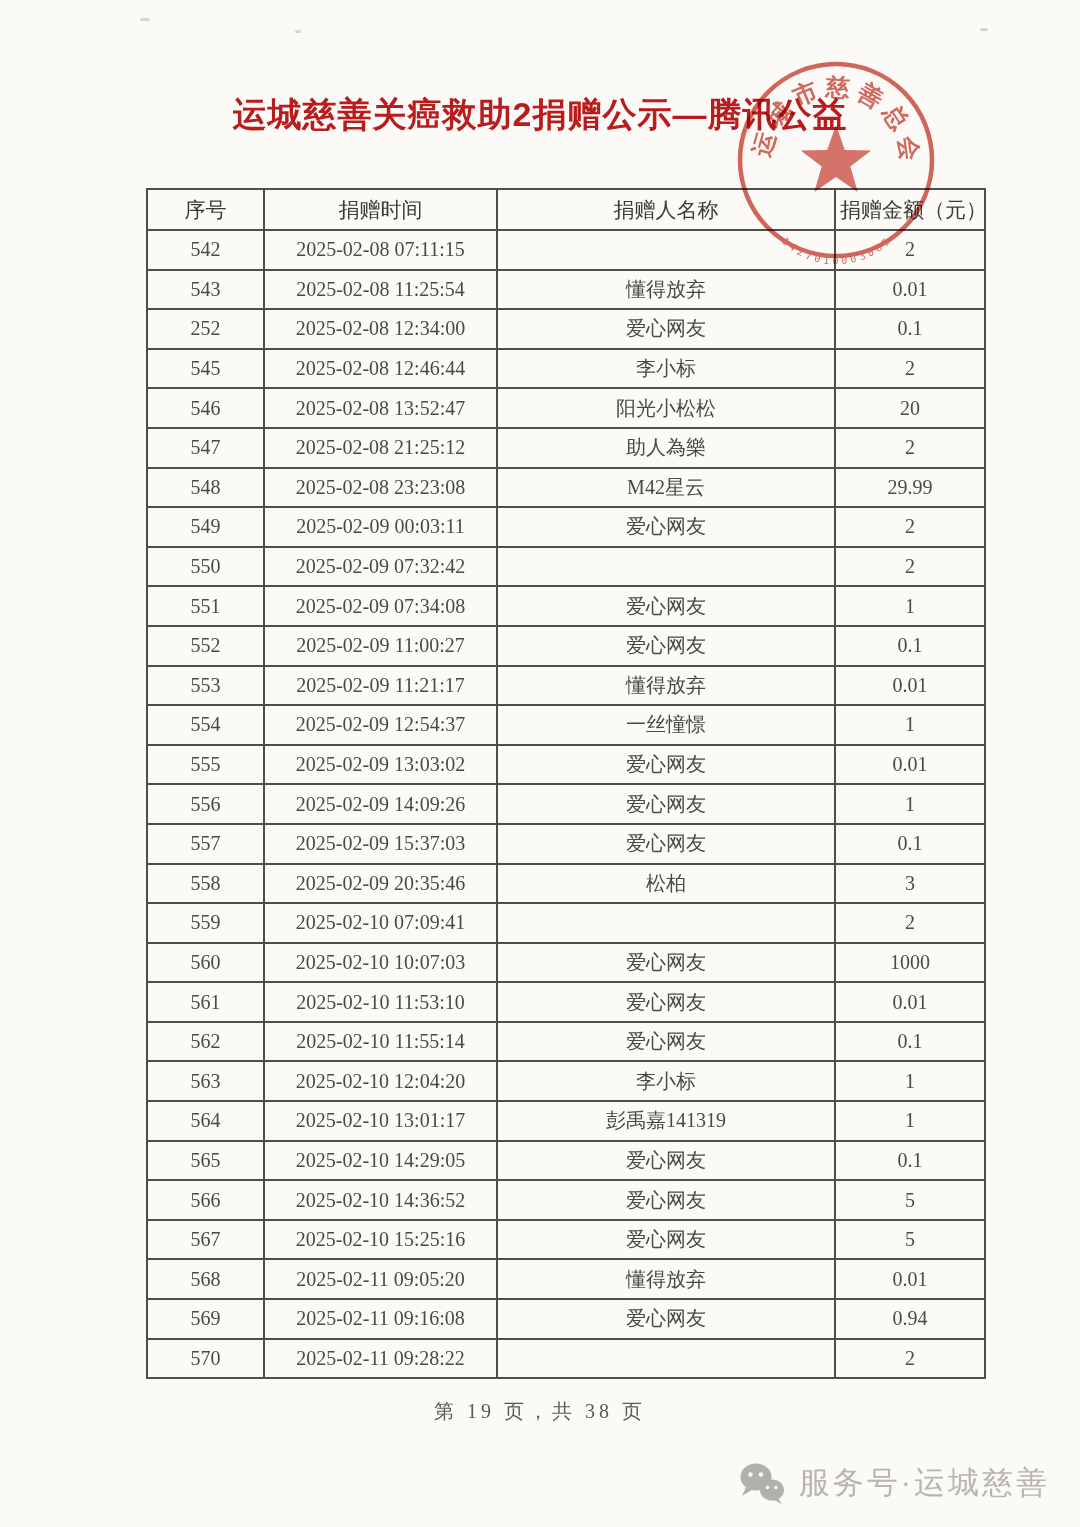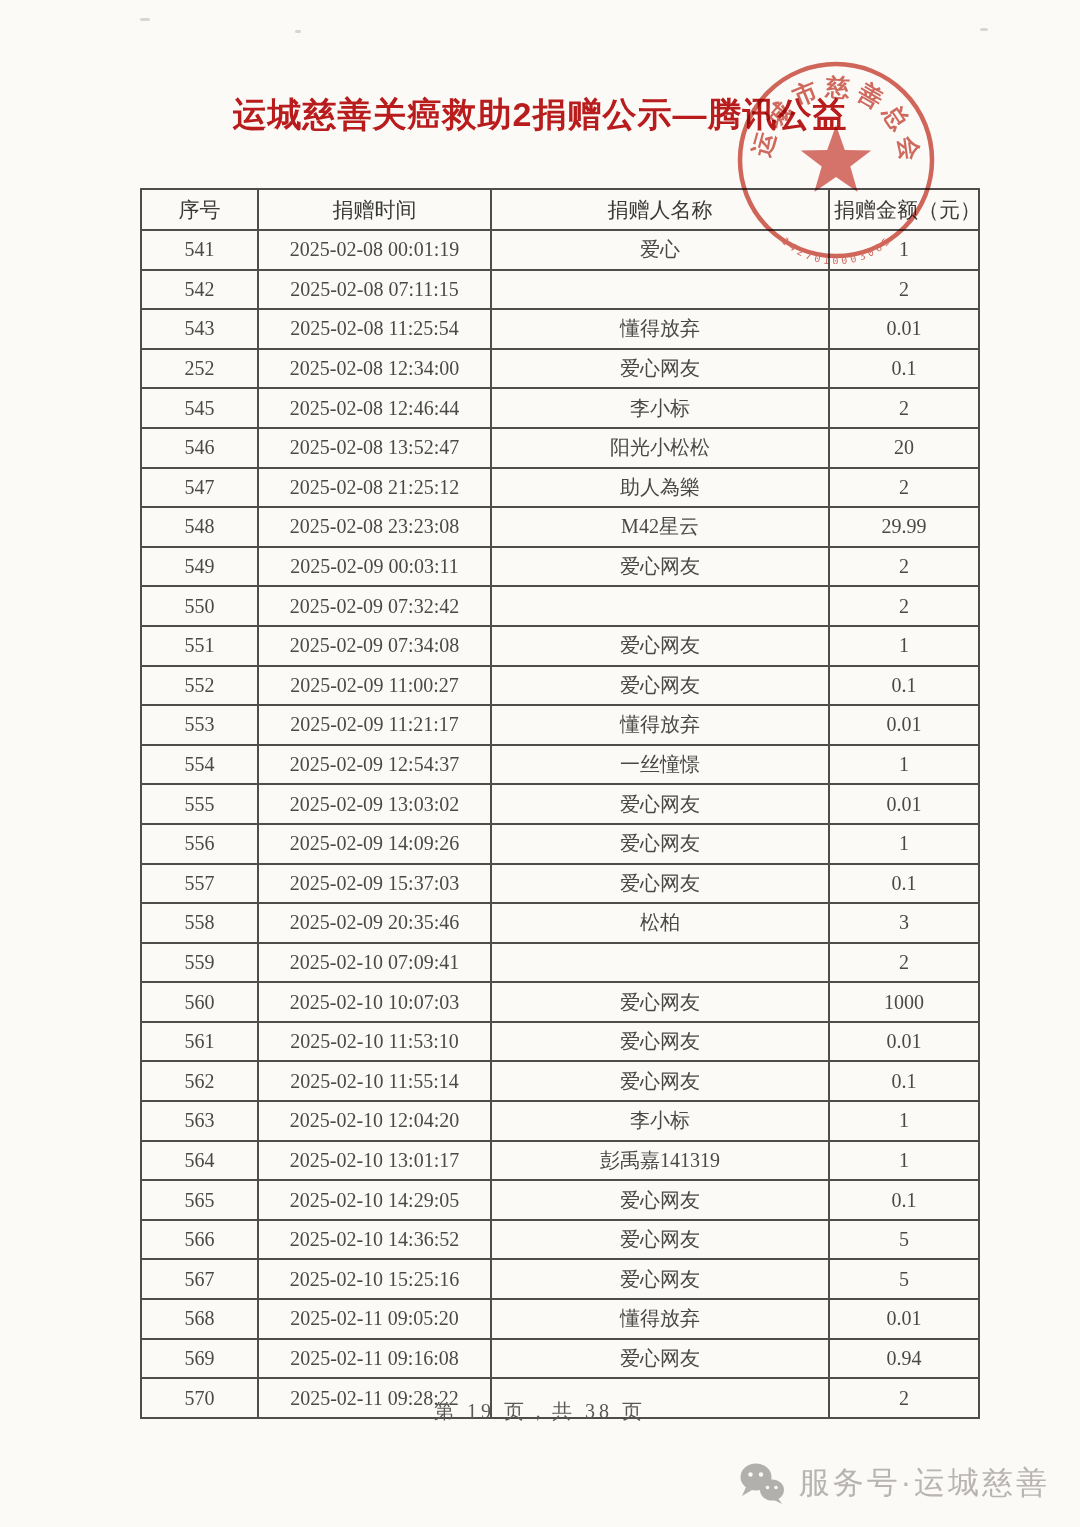--- a/index.html
+++ b/index.html
@@ -21,21 +21,21 @@
     letter-spacing:1px;
   }
   .subtitle{
     position:absolute;left:0;top:140px;width:1080px;
     text-align:center;
     font-family:"Liberation Sans","DejaVu Sans",sans-serif;
     font-weight:bold;font-size:33px;color:#2e2d2b;
     letter-spacing:1px;
   }
   table.donations{
-    position:absolute;left:140px;top:188px;
+    position:absolute;left:146px;top:188px;
     width:838px;
     border-collapse:collapse;
     table-layout:fixed;
     background:transparent;
   }
   table.donations th, table.donations td{
     border:2px solid #4e4d4b;
     text-align:center;vertical-align:middle;
     padding:0 4px;
     overflow:hidden;white-space:nowrap;
@@ -98,26 +98,20 @@
     </colgroup>
     <thead>
       <tr>
         <th>序号</th>
         <th>捐赠时间</th>
         <th>捐赠人名称</th>
         <th>捐赠金额（元）</th>
       </tr>
     </thead>
     <tbody id="rows">
-        <tr>
-          <td>541</td>
-          <td>2025-02-08 00:01:19</td>
-          <td>爱心</td>
-          <td>1</td>
-        </tr>
         <tr>
           <td>542</td>
           <td>2025-02-08 07:11:15</td>
           <td></td>
           <td>2</td>
         </tr>
         <tr>
           <td>543</td>
           <td>2025-02-08 11:25:54</td>
           <td>懂得放弃</td>

